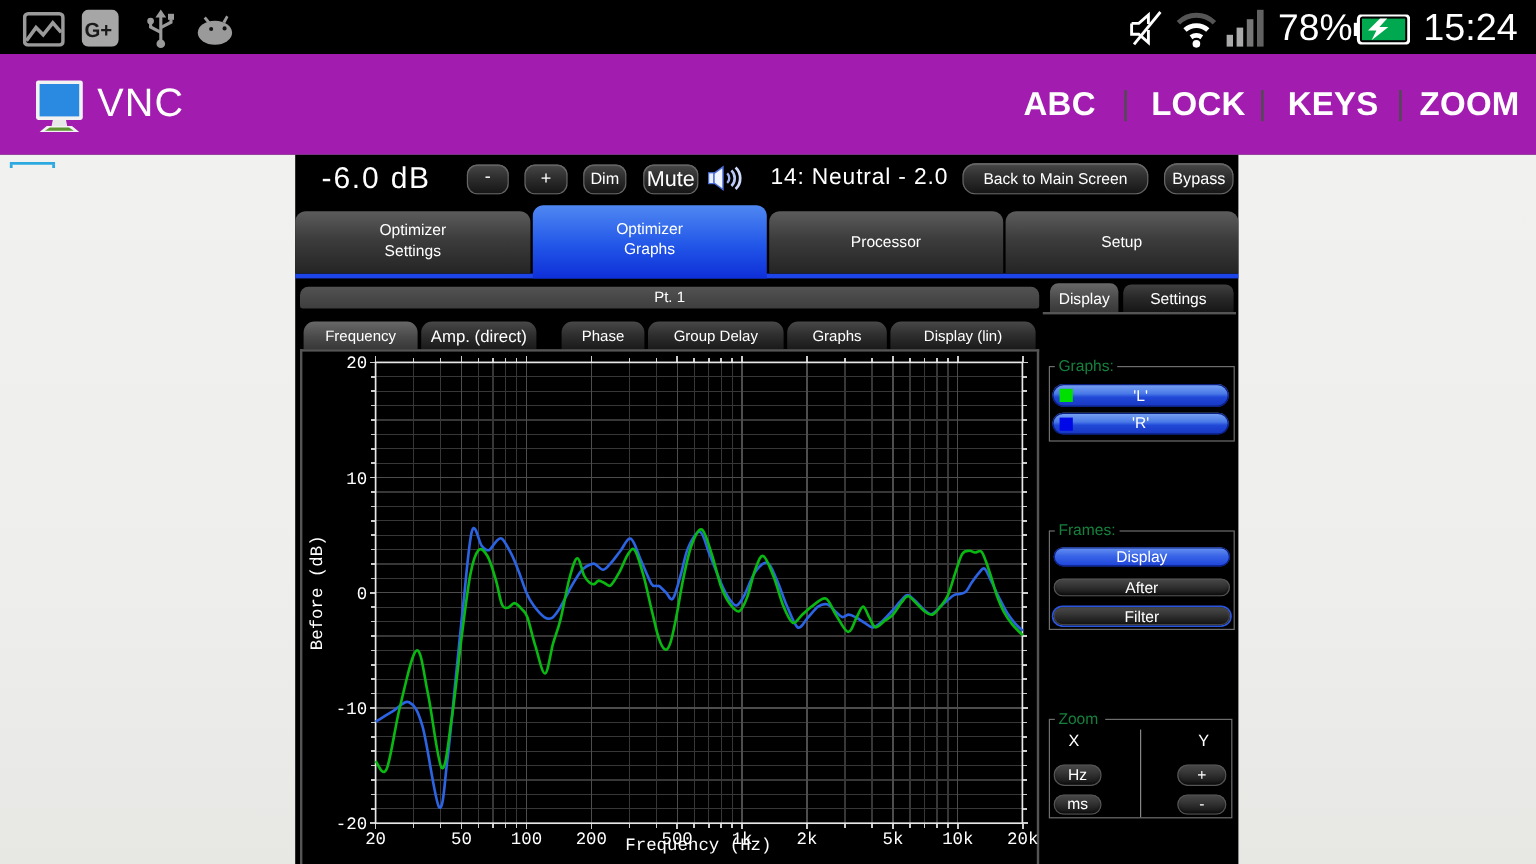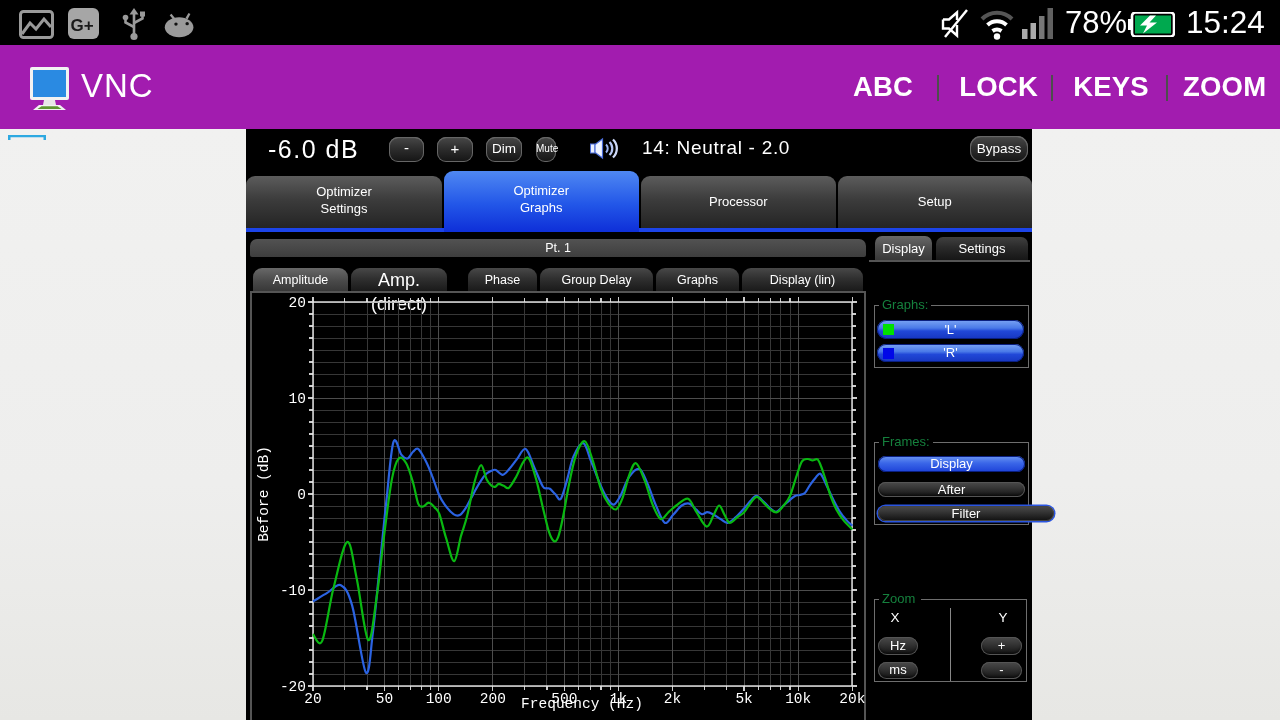--- a/index.html
+++ b/index.html
@@ -111,44 +111,45 @@
   <rect x="0" y="2" width="2.5" height="3" fill="#2da9e1"></rect>
   <rect x="35.5" y="2" width="2.5" height="3" fill="#2da9e1"></rect>
  </svg>
 </div>
 
 <div id="screen">
  <div class="abs" style="left:22px;top:6px;font-size:25px;letter-spacing:1.5px;width:126px;text-align:left">-6.0 dB</div>
  <div class="btn" style="left:143px;top:8px;width:35px;height:25px;font-size:15px;line-height:22px">-</div>
  <div class="btn" style="left:191px;top:8px;width:36px;height:25px;font-size:15px;line-height:23px">+</div>
  <div class="btn" style="left:240px;top:8px;width:36px;height:25px;font-size:13.5px;line-height:24px">Dim</div>
- <div class="btn" style="left:290px;top:8px;width:20px;height:25px;font-size:10px;line-height:24px">Mute</div>
+ <div class="btn" style="left:290px;top:8px;width:46px;height:25px;font-size:18px;line-height:24px">Mute</div>
  <svg class="abs" style="left:344px;top:8px" width="29" height="23" viewBox="0 0 29 23">
   <rect x="0.5" y="7" width="4.5" height="9" fill="#e9efff" stroke="#4a6cd8" stroke-width="1"></rect>
   <path d="M5 7.5 L12.5 2 L12.5 21 L5 15.5 Z" fill="#f0f4ff" stroke="#4a6cd8" stroke-width="1.2"></path>
   <path d="M16 7.5 A5.5 5.5 0 0 1 16 15.5" fill="none" stroke="#9db4f2" stroke-width="2"></path>
   <path d="M19.5 5 A9 9 0 0 1 19.5 18" fill="none" stroke="#b9c9f6" stroke-width="2.2"></path>
   <path d="M23 2.5 A12.5 12.5 0 0 1 23 20.5" fill="none" stroke="#cfdaf8" stroke-width="2.3"></path>
  </svg>
  <div class="abs" style="left:396px;top:8px;font-size:19px;font-weight:normal;letter-spacing:.7px;white-space:nowrap">14: Neutral - 2.0</div>
+ <div class="btn" style="left:556px;top:7px;width:155px;height:26px;font-size:13px;line-height:25px;border-radius:11px">Back to Main Screen</div>
  <div class="btn" style="left:724px;top:7px;width:58px;height:26px;font-size:13.5px;line-height:25px;border-radius:11px">Bypass</div>
 
  <div style="position:absolute;left:0;top:98.5px;width:786px;height:4px;background:#1c44e8"></div>
  <div class="tab" style="left:0px;top:46.5px;width:196px;height:52px;font-size:13px;padding-top:7px;line-height:17px">Optimizer<br>Settings</div>
  <div class="tab bluetab" style="left:197.5px;top:42px;width:195.5px;height:60.5px;font-size:13px;padding-top:11px;line-height:17px">Optimizer<br>Graphs</div>
  <div class="tab" style="left:591.5px;top:46.5px;width:194.5px;height:52px;font-size:13px;line-height:52px">Setup</div>
  <div class="tab" style="left:394.5px;top:46.5px;width:195.5px;height:52px;font-size:13px;line-height:52px">Processor</div>
 
  <div class="abs" style="left:4px;top:110px;width:616px;height:18px;border-radius:7px 7px 2px 2px;background:linear-gradient(180deg,#525252,#3e3e3e);font-size:12.5px;line-height:18px;text-align:center">Pt. 1</div>
  <div class="tab tabsel" style="left:629px;top:107px;width:57px;height:24px;font-size:13px;line-height:25px;border-radius:7px 7px 0 0">Display</div>
  <div class="tab" style="left:690px;top:108px;width:92px;height:23px;font-size:13px;line-height:24px;border-radius:7px 7px 0 0;background:linear-gradient(180deg,#404040 0%,#2a2a2a 45%,#161616 100%)">Settings</div>
  <div class="abs" style="left:623px;top:131px;width:161px;height:2px;background:#555"></div>
 
- <div class="tab tabsel" style="left:7px;top:139px;width:95px;height:23px;font-size:12.5px;line-height:24px">Amplitude</div>
- <div class="tab" style="left:105px;top:139px;width:96px;height:23px;font-size:18px;line-height:24px;background:linear-gradient(180deg,#484848 0%,#303030 45%,#1a1a1a 100%)">Amp. (direct)</div>
+ <div class="tab tabsel" style="left:7px;top:139px;width:95px;height:23px;font-size:12.5px;line-height:24px">Frequency</div>
+ <div class="tab" style="left:105px;top:139px;width:96px;height:23px;font-size:14px;line-height:24px;background:linear-gradient(180deg,#484848 0%,#303030 45%,#1a1a1a 100%)">Amp. (direct)</div>
  <div class="tab" style="left:222px;top:139px;width:69px;height:23px;font-size:12.5px;line-height:24px;background:linear-gradient(180deg,#484848 0%,#303030 45%,#1a1a1a 100%)">Phase</div>
  <div class="tab" style="left:294px;top:139px;width:113px;height:23px;font-size:12.5px;line-height:24px;background:linear-gradient(180deg,#484848 0%,#303030 45%,#1a1a1a 100%)">Group Delay</div>
  <div class="tab" style="left:410px;top:139px;width:83px;height:23px;font-size:12.5px;line-height:24px;background:linear-gradient(180deg,#484848 0%,#303030 45%,#1a1a1a 100%)">Graphs</div>
  <div class="tab" style="left:496px;top:139px;width:121px;height:23px;font-size:12.5px;line-height:24px;background:linear-gradient(180deg,#484848 0%,#303030 45%,#1a1a1a 100%)">Display (lin)</div>
 
  <div class="abs" style="left:4px;top:162px;width:616px;height:2px;background:#555"></div>
  <div class="abs" style="left:4px;top:162px;width:2px;height:429px;background:#555"></div>
  <div class="abs" style="left:618px;top:162px;width:2px;height:429px;background:#555"></div>
 <svg class="graph" width="616" height="427" viewBox="0 0 616 427">
 <g stroke="#373737" stroke-width="1" shape-rendering="crispEdges">
@@ -368,21 +369,21 @@
     </div>
  <div class="pill bluepill" style="left:631px;top:191px;width:147px;height:19px;line-height:19px">'L'</div>
  <div class="abs" style="left:637px;top:195px;width:11px;height:11px;background:#00e000"></div>
  <div class="pill bluepill" style="left:631px;top:215px;width:147px;height:18px;line-height:18px">'R'</div>
  <div class="abs" style="left:637px;top:219px;width:11px;height:11px;background:#0008e8"></div>
  <div class="fs" style="left:628px;top:313px;width:155px;height:83px">
       <span class="lg">Frames:</span>
     </div>
  <div class="pill bluepill" style="left:632px;top:327px;width:147px;height:16px;line-height:16px;background:linear-gradient(180deg,#6a95f2 0%,#3a66e8 45%,#1d42d8 100%)">Display</div>
  <div class="pill darkpill" style="left:632px;top:353px;width:147px;height:15px;line-height:15px">After</div>
- <div class="pill darkpill" style="left:632px;top:377px;width:176px;height:15px;line-height:15px;box-shadow:inset 0 0 0 1px #444,0 0 0 1.5px #2a55e0">Filter</div>
+ <div class="pill darkpill" style="left:632px;top:377px;width:147px;height:15px;line-height:15px;box-shadow:inset 0 0 0 1px #444,0 0 0 1.5px #2a55e0">Filter</div>
  <div class="fs" style="left:628px;top:470px;width:153px;height:83px">
       <span class="lg" style="padding-right:6px">Zoom</span>
     </div>
  <div class="abs" style="left:704px;top:479px;width:1px;height:73px;background:#888"></div>
  <div class="abs" style="left:640px;top:481px;width:18px;text-align:center;font-size:13.5px">X</div>
  <div class="abs" style="left:748px;top:481px;width:18px;text-align:center;font-size:13.5px">Y</div>
  <div class="pill darkpill" style="left:632px;top:508px;width:40px;height:18px;line-height:17px">Hz</div>
  <div class="pill darkpill" style="left:632px;top:533px;width:40px;height:17px;line-height:16px">ms</div>
  <div class="pill darkpill" style="left:735px;top:508px;width:41px;height:18px;line-height:17px">+</div>
  <div class="pill darkpill" style="left:735px;top:533px;width:41px;height:17px;line-height:16px">-</div>

